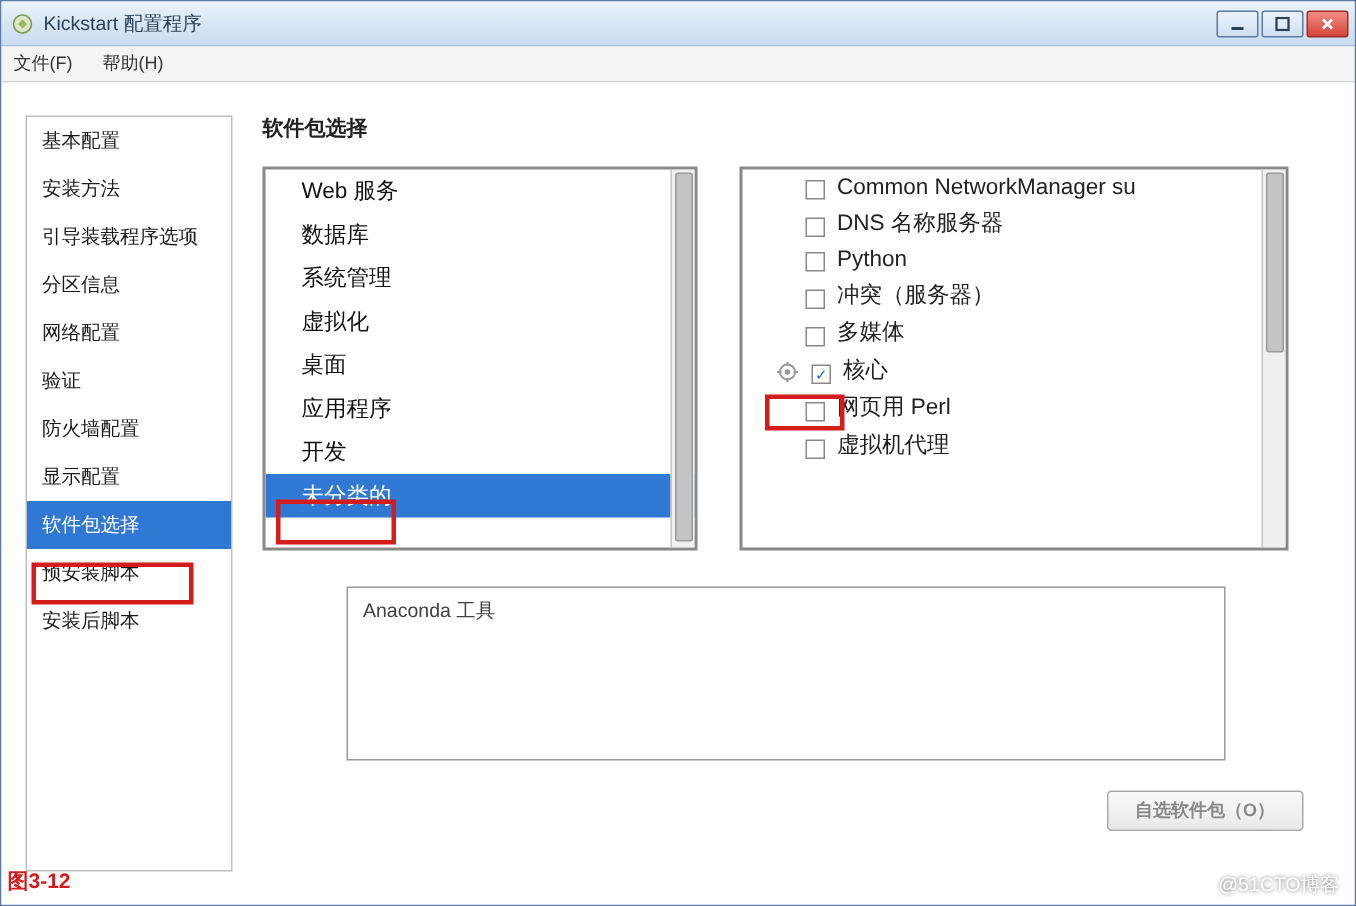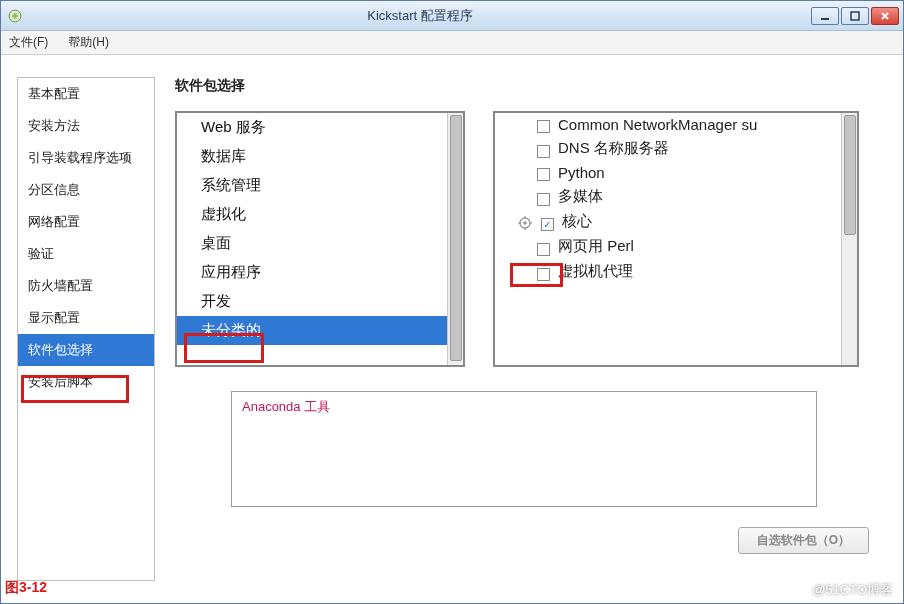--- a/index.html
+++ b/index.html
@@ -23,21 +23,21 @@
       background: linear-gradient(to bottom, #ebf3fb 0%, #d7e6f5 50%, #c9dcf0 100%);
       display: flex;
       align-items: center;
       padding: 0 4px 0 6px;
       border-bottom: 1px solid #a8bdd6;
     }
     .titlebar .app-icon {
       width: 16px; height: 16px; margin-right: 6px;
       display: inline-flex; align-items:center; justify-content:center;
     }
-    .titlebar .title { color: #2a3f5a; font-size: 13px; flex: 1; text-align: center; }
+    .titlebar .title { color: #2a3f5a; font-size: 13px; flex: 1; }
     .win-controls { display: flex; gap: 2px; }
     .win-btn {
       width: 28px; height: 18px;
       border: 1px solid #5a7aa3;
       border-radius: 2px;
       display: flex; align-items: center; justify-content: center;
       background: linear-gradient(to bottom, #eaf2fb, #cfe0f2);
       color: #2a3f5a;
       font-size: 10px;
     }
@@ -182,21 +182,21 @@
     }
     .desc-box {
       margin-top: 24px;
       margin-left: 56px;
       width: 586px;
       height: 116px;
       border: 1px solid #9a9a9a;
       background: #fff;
       padding: 6px 10px;
       font-size: 13px;
-      color: #be185d;
+      color: #404040;
     }
     .footer-row {
       margin-top: 20px;
       display: flex;
       justify-content: flex-end;
       padding-right: 16px;
       font-weight: bold;
     }
     .btn-optional {
       padding: 4px 18px;
@@ -263,20 +263,21 @@
     <div class="sidebar">
       <div class="sidebar-item">基本配置</div>
       <div class="sidebar-item">安装方法</div>
       <div class="sidebar-item">引导装载程序选项</div>
       <div class="sidebar-item">分区信息</div>
       <div class="sidebar-item">网络配置</div>
       <div class="sidebar-item">验证</div>
       <div class="sidebar-item">防火墙配置</div>
       <div class="sidebar-item">显示配置</div>
       <div class="sidebar-item selected">软件包选择</div>
+      <div class="sidebar-item">预安装脚本</div>
       <div class="sidebar-item">安装后脚本</div>
       <div class="red-box-sidebar"></div>
     </div>
 
     <div class="main">
       <div class="main-heading">软件包选择</div>
 
       <div class="panes">
 
         <div class="listbox left">
@@ -299,20 +300,24 @@
             <span class="cb"></span>
             <span>Common NetworkManager su</span>
           </div>
           <div class="pkg-item">
             <span class="cb"></span>
             <span>DNS 名称服务器</span>
           </div>
           <div class="pkg-item">
             <span class="cb"></span>
             <span>Python</span>
+          </div>
+          <div class="pkg-item">
+            <span class="cb"></span>
+            <span>冲突（服务器）</span>
           </div>
           <div class="pkg-item">
             <span class="cb"></span>
             <span>多媒体</span>
           </div>
           <div class="pkg-item core">
             <span class="gear">
               <svg width="14" height="14" viewBox="0 0 14 14">
                   <circle cx="7" cy="7" r="5" fill="none" stroke="#999" stroke-width="1.3"></circle>
                   <circle cx="7" cy="7" r="1.8" fill="#999"></circle>

